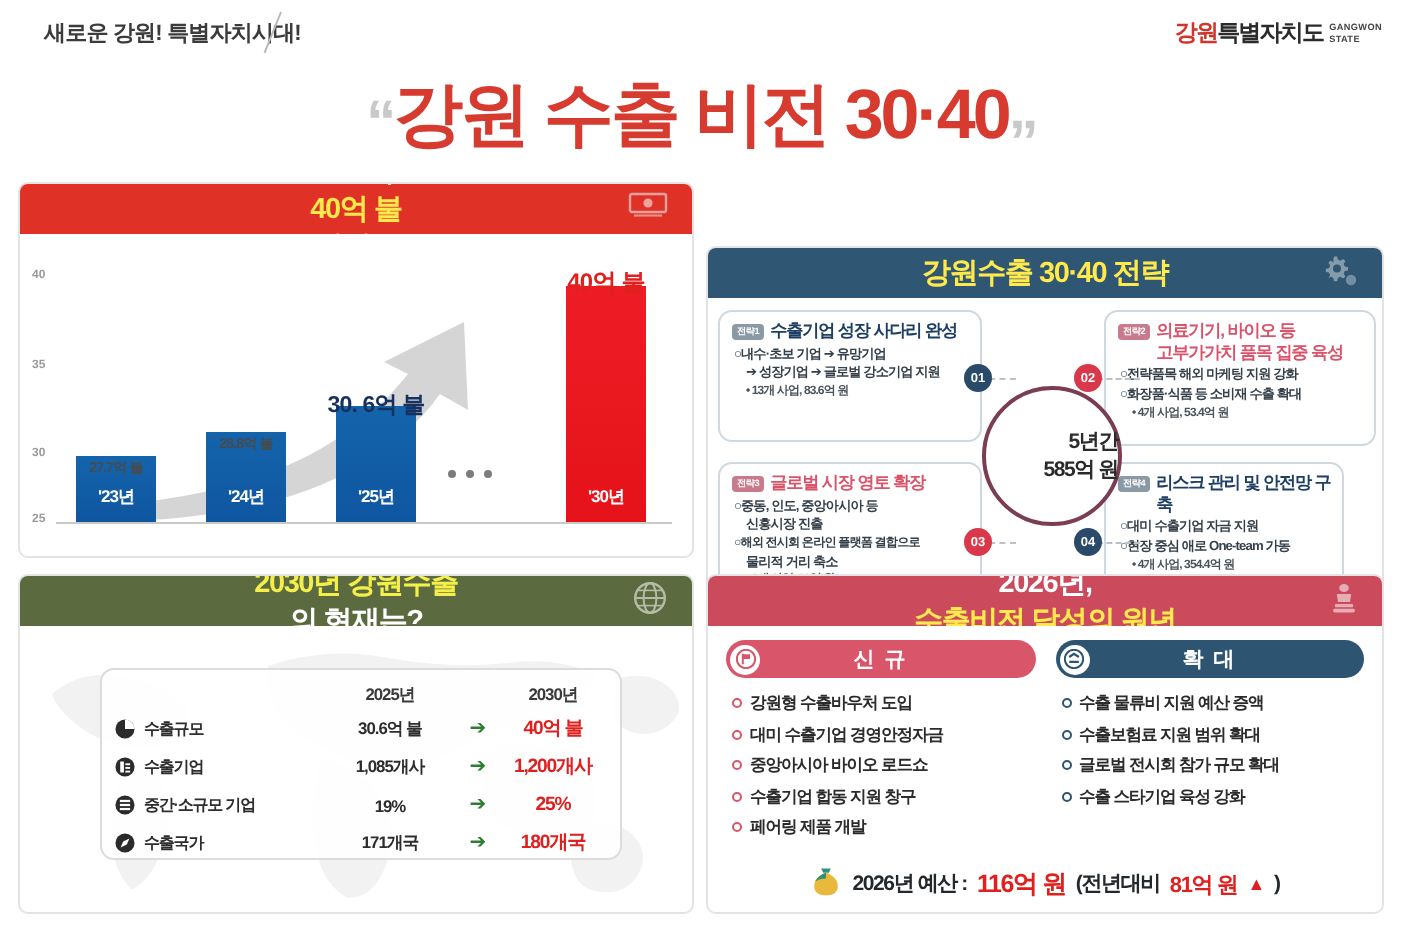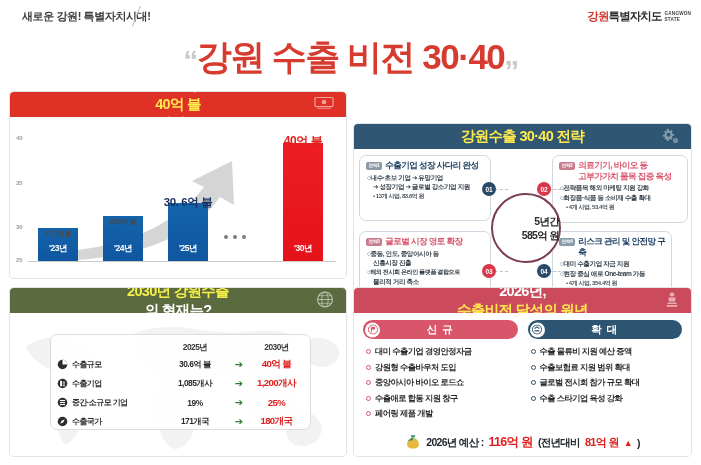--- a/index.html
+++ b/index.html
@@ -440,33 +440,33 @@
                 <circle cx="5" cy="5" r="4.6" fill="none" stroke="#d9556a" stroke-width="1"></circle>
                 <line x1="3.4" y1="2.4" x2="3.4" y2="7.6" stroke="#d9556a" stroke-width="1"></line>
                 <path d="M3.4 2.6 h3.6 v2.4 h-3.6 z" fill="#d9556a"></path>
               </svg>
           </span>
           <span>신 규</span>
         </div>
         <div class="bul-list">
           <div class="bul">
               <span class="bdot"></span>
+              <span>강원형 수출바우처 도입</span>
+            </div>
+          <div class="bul">
+              <span class="bdot"></span>
               <span>대미 수출기업 경영안정자금</span>
-            </div>
-          <div class="bul">
-              <span class="bdot"></span>
-              <span>강원형 수출바우처 도입</span>
             </div>
           <div class="bul">
               <span class="bdot"></span>
               <span>중앙아시아 바이오 로드쇼</span>
             </div>
           <div class="bul">
               <span class="bdot"></span>
-              <span>수출애로 합동 지원 창구</span>
+              <span>수출기업 합동 지원 창구</span>
             </div>
           <div class="bul">
               <span class="bdot"></span>
               <span>페어링 제품 개발</span>
             </div>
         </div>
       </div>
 
       <div class="col26">
         <div class="pill exp">

